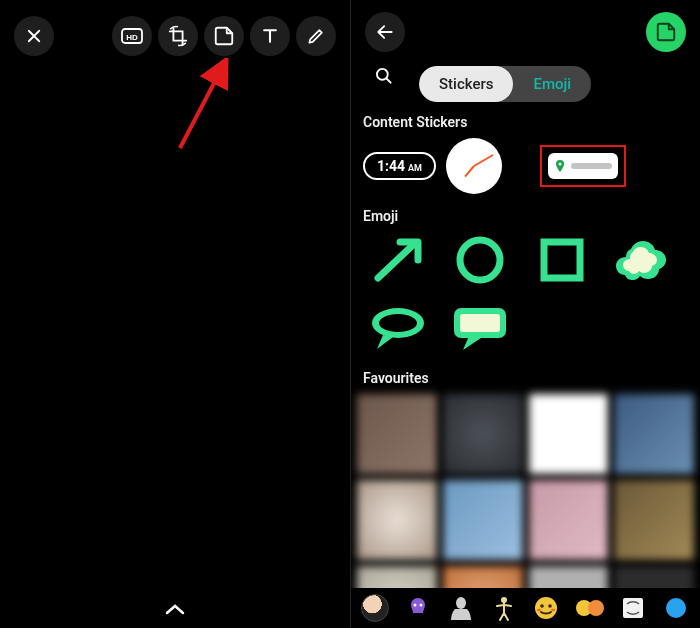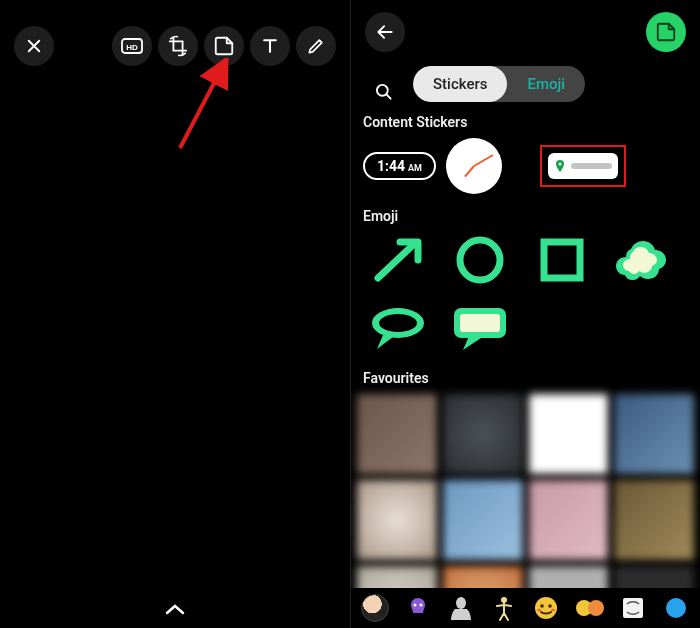--- a/index.html
+++ b/index.html
@@ -22,21 +22,21 @@
     width: 350px;
     height: 628px;
     background: #000;
     position: relative;
     border-left: 1px solid #222;
   }
   
   .toolbar-left {
     display: flex;
     align-items: center;
-    padding: 26px 14px;
+    padding: 16px 14px;
     gap: 6px;
   }
   .circle-btn {
     width: 40px;
     height: 40px;
     border-radius: 50%;
     background: #1e1e1e;
     display: flex;
     align-items: center;
     justify-content: center;
@@ -71,22 +71,22 @@
     height: 40px;
     border-radius: 50%;
     background: #25d366;
     display: flex;
     align-items: center;
     justify-content: center;
     cursor: pointer;
   }
   .search-row {
     display: flex;
-    align-items: flex-end;
-    gap: 14px;
+    align-items: flex-start;
+    gap: 20px;
     padding: 2px 10px 8px 18px;
   }
   .search-icon {
     width: 30px;
     display: flex;
     justify-content: center;
     cursor: pointer;
   }
   .seg {
     background: #444;

